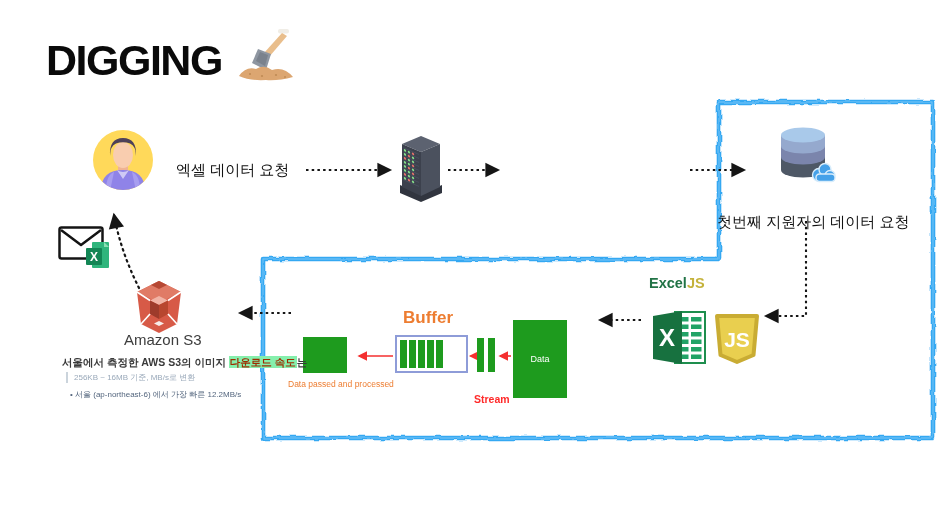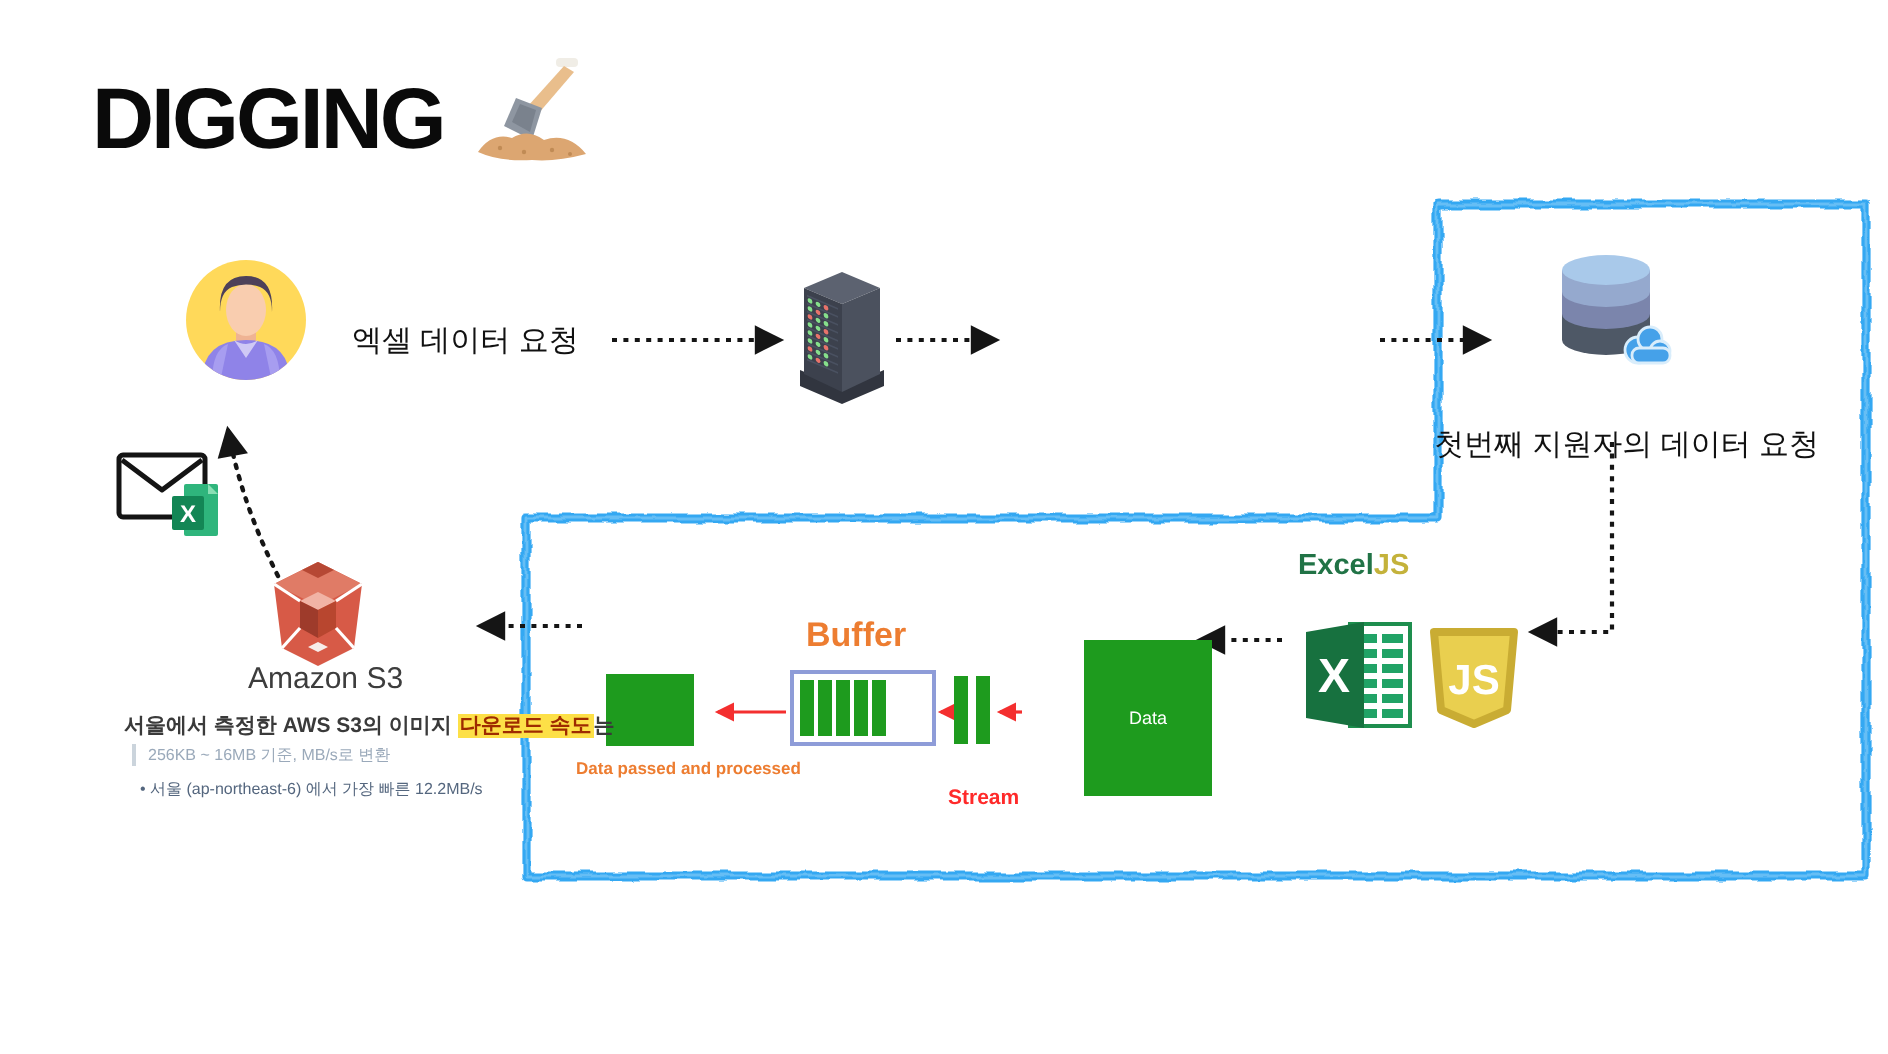--- a/index.html
+++ b/index.html
@@ -13,24 +13,24 @@
   .brand .ex{color:#217346;}
   .brand .js{color:#C4B23B;}
   .buffer-title{font-size:17px;font-weight:700;color:#ED7D31;white-space:nowrap;}
   .green-box{background:#1E9B1E;}
   .data-box{display:flex;align-items:center;justify-content:center;color:#fff;font-size:9px;font-weight:500;}
   .buffer-box{border:2px solid #8E9CD8;background:#fff;display:flex;gap:2px;padding:3px;box-sizing:border-box;}
   .buffer-bar{width:7px;height:100%;background:#1E9B1E;}
   .stream-bars{display:flex;gap:4px;}
   .stream-bars div{width:7px;height:34px;background:#1E9B1E;}
   .stream-label{font-size:10.5px;font-weight:700;color:#FF2A2A;white-space:nowrap;}
-  .processed-label{font-size:8.5px;font-weight:700;color:#ED7D31;white-space:nowrap;}
+  .processed-label{font-size:8.5px;font-weight:400;color:#ED7D31;white-space:nowrap;}
   .s3-label{font-size:15px;color:#3D3D3D;white-space:nowrap;}
   .s3-line1{font-size:10.5px;font-weight:700;color:#3A3A3A;white-space:nowrap;}
-  .s3-line1 .hl{background:#fde047;color:#9E2B00;padding:0 1px;}
+  .s3-line1 .hl{background:#86efac;color:#9E2B00;padding:0 1px;}
   .s3-line2{font-size:8px;color:#9AA9BA;border-left:2px solid #CBD4DC;padding-left:6px;line-height:11px;white-space:nowrap;}
   .s3-line3{font-size:8px;color:#54667E;white-space:nowrap;}
   svg{display:block;}
   svg text{font-family:"Liberation Sans",sans-serif;}
 </style>
 </head>
 <body>
 
 <div class="canvas">
 
@@ -183,21 +183,21 @@
     <text x="16" y="37" font-size="24" font-weight="bold" fill="#FFFFFF" text-anchor="middle">X</text>
   </svg>
 
   <svg class="abs" style="left:713px;top:313px;" width="48" height="52" viewBox="0 0 48 52">
     <path d="M4 3 H44 L40.5 42 L24 49 L7.5 42 Z" fill="#E9CF4F" stroke="#C9AC33" stroke-width="4" stroke-linejoin="round"></path>
     <text x="24" y="34" font-size="21" font-weight="bold" fill="#FFFFFF" text-anchor="middle">JS</text>
   </svg>
 
   <div class="abs buffer-title" style="left:403px;top:308px;">Buffer</div>
 
-  <div class="abs green-box data-box" style="left:542px;top:320px;width:64px;height:78px;">
+  <div class="abs green-box data-box" style="left:513px;top:320px;width:54px;height:78px;">
     <span>Data</span>
   </div>
 
   <div class="abs stream-bars" style="left:477px;top:338px;">
     <div></div>
     <div></div>
   </div>
   <div class="abs stream-label" style="left:474px;top:393px;">Stream</div>
 
   <div class="abs buffer-box" style="left:395px;top:335px;width:73px;height:38px;">

